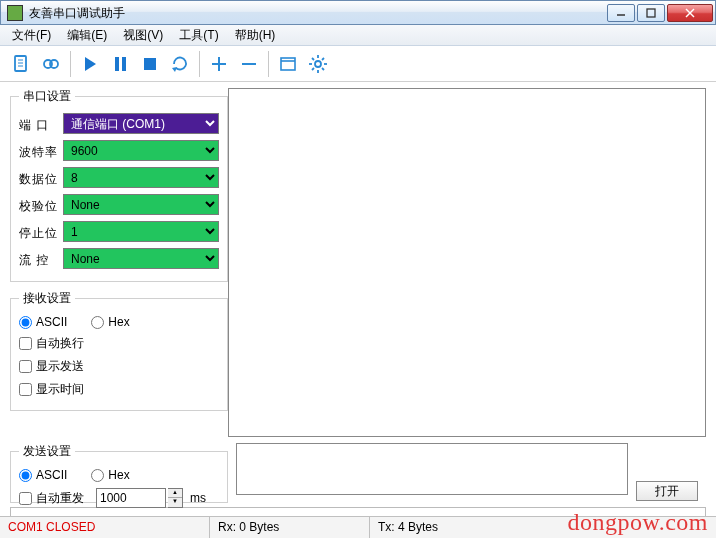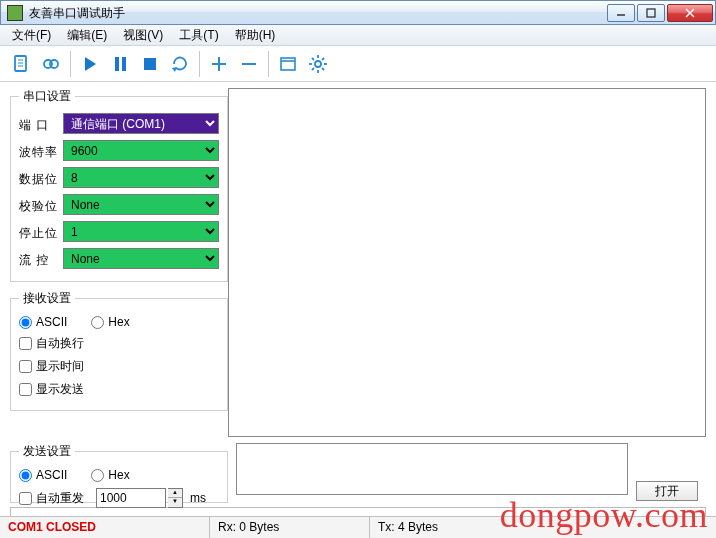--- a/index.html
+++ b/index.html
@@ -46,23 +46,23 @@
 .spinner { display: flex; align-items: center; gap: 2px; border-radius: 9px; }
 .spinner input { width: 70px; height: 20px; border: 1px solid #7a7a7a; padding-left: 3px; }
 .spinbtns { display: flex; flex-direction: column; border: 1px solid #7a7a7a; border-left: none; }
 .spinbtns div { width: 14px; height: 9px; font-size: 6px; line-height: 7px; text-align: center; background: #efefef; border-bottom: 1px solid #aaa; }
 .spinbtns div:last-child { border-bottom: none; }
 
 .extrabar { height: 16px; margin: 4px 10px 0 10px; border: 1px solid #bbb; background: #fff; }
 
 .statusbar { position: absolute; left: 0; right: 0; bottom: 0; height: 22px; border-top: 1px solid #c0c0c0; display: flex; background: #f4f4f4; }
 .statusbar .cell { border-right: 1px solid #c0c0c0; padding: 3px 8px; min-width: 120px; }
-.statusbar .cell.red { color: #d00; font-weight: bold; }
-
-.watermark { position: absolute; right: 8px; bottom: 2px; font-size: 36px; color: #e23a3a; font-family: Georgia, serif; letter-spacing: 0.5px; pointer-events: none; }
+.statusbar .cell.red { color: #d00; font-weight: normal; }
+
+.watermark { position: absolute; right: 8px; bottom: 2px; font-size: 24px; color: #e23a3a; font-family: Georgia, serif; letter-spacing: 0.5px; pointer-events: none; }
 </style>
 </head>
 <body>
 
 <div class="titlebar">
   <div class="appicon"></div>
   <div class="title">友善串口调试助手</div>
   <div class="winbtns">
     <div class="winbtn">
         <svg viewBox="0 0 10 10">
@@ -206,25 +206,25 @@
             <input type="radio" style="">
             <span>Hex</span>
           </label>
       </div>
       <div class="chk">
           <input type="checkbox" style="">
           <span>自动换行</span>
         </div>
       <div class="chk">
           <input type="checkbox" style="">
-          <span>显示时间</span>
+          <span>显示发送</span>
         </div>
       <div class="chk">
           <input type="checkbox" style="">
-          <span>显示发送</span>
+          <span>显示时间</span>
         </div>
     </fieldset>
   </div>
   <div class="rightcol">
     <div class="bigtext"></div>
   </div>
 </div>
 
 <div class="bottomrow">
   <fieldset class="sendfs">

